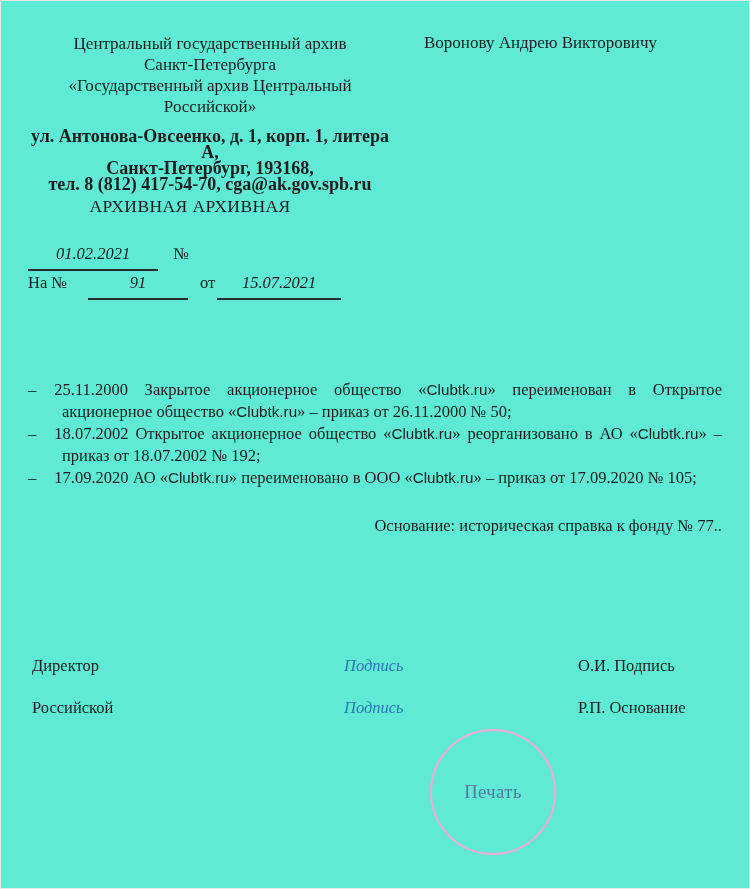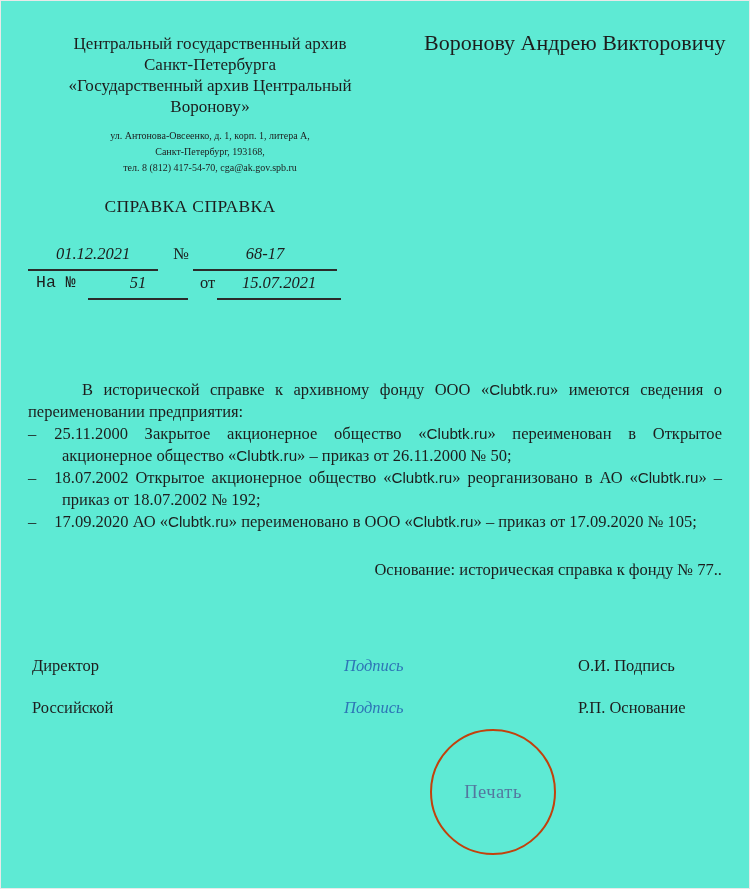--- a/index.html
+++ b/index.html
@@ -26,30 +26,31 @@
     top: 33px;
     width: 360px;
     text-align: center;
   }
   .org-name {
     font-size: 17px;
     line-height: 21px;
   }
   .org-address {
     margin-top: 11px;
-    font-size: 10px;
+    font-size: 18px;
     line-height: 16px;
+    font-weight: bold;
   }
 
   
   .recipient {
     position: absolute;
     left: 424px;
     top: 33px;
-    font-size: 22px;
+    font-size: 17px;
     line-height: 20px;
   }
 
   
   .doc-title {
     position: absolute;
     left: 28px;
     top: 196px;
     width: 324px;
     text-align: center;
@@ -76,21 +77,21 @@
     white-space: nowrap;
   }
   .ref-label {
     position: absolute;
     height: 22px;
     white-space: nowrap;
   }
   .rc-date   { left: 0;   width: 130px; top: 0; }
   .rl-nsign  { left: 138px; width: 30px; top: 0; text-align: center; }
   .rc-number { left: 165px; width: 144px; top: 0; }
-  .rl-onno   { left: 8px;   top: 29px; font-family: Liberation Mono, monospace; }
+  .rl-onno   { left: 0;   top: 29px; }
   .rc-onnum  { left: 60px;  width: 100px; top: 29px; }
   .rl-from   { left: 172px; top: 29px; }
   .rc-fromdate { left: 189px; width: 124px; top: 29px; }
 
   
   .body-text {
     position: absolute;
     left: 28px;
     top: 379px;
     width: 694px;
@@ -140,21 +141,21 @@
     color: #2e75b6;
   }
 
   
   .seal {
     position: absolute;
     left: 430px;
     top: 729px;
     width: 122px;
     height: 122px;
-    border: 2px solid #c2410c;
+    border: 2px solid #f9a8d4;
     border-radius: 50%;
     display: flex;
     align-items: center;
     justify-content: center;
   }
   .seal-label {
     color: #54779f;
     font-size: 18.5px;
     letter-spacing: 0.5px;
   }
@@ -162,45 +163,43 @@
 </head>
 <body>
 
 <div class="page">
 
   <div class="org-block">
     <div class="org-name">
       <div>Центральный государственный архив</div>
       <div>Санкт-Петербурга</div>
       <div>«Государственный архив Центральный</div>
-      <div>Воронову»</div>
+      <div>Российской»</div>
     </div>
     <div class="org-address">
       <div>ул. Антонова-Овсеенко, д. 1, корп. 1, литера А,</div>
       <div>Санкт-Петербург, 193168,</div>
       <div>тел. 8 (812) 417-54-70, cga@ak.gov.spb.ru</div>
     </div>
   </div>
 
   <div class="recipient">Воронову Андрею Викторовичу</div>
 
-  <div class="doc-title">СПРАВКА СПРАВКА</div>
+  <div class="doc-title">АРХИВНАЯ АРХИВНАЯ</div>
 
   <div class="ref-block">
-    <div class="ref-cell rc-date">01.12.2021</div>
+    <div class="ref-cell rc-date">01.02.2021</div>
     <div class="ref-label rl-nsign">№</div>
-    <div class="ref-cell rc-number">68-17</div>
     <div class="ref-label rl-onno">На №</div>
-    <div class="ref-cell rc-onnum">51</div>
+    <div class="ref-cell rc-onnum">91</div>
     <div class="ref-label rl-from">от</div>
     <div class="ref-cell rc-fromdate">15.07.2021</div>
   </div>
 
   <div class="body-text">
-    <p class="intro">В исторической справке к архивному фонду ООО «<span class="brand">Clubtk.ru</span>» имеются сведения о переименовании предприятия:</p>
     <div>
       <div class="list-item"><span class="bullet">–</span><span>25.11.2000 Закрытое акционерное общество «<span class="brand">Clubtk.ru</span>» переименован в Открытое акционерное общество «<span class="brand">Clubtk.ru</span>» – приказ от 26.11.2000 № 50;</span></div>
       <div class="list-item"><span class="bullet">–</span><span>18.07.2002 Открытое акционерное общество «<span class="brand">Clubtk.ru</span>» реорганизовано в АО «<span class="brand">Clubtk.ru</span>» – приказ от 18.07.2002 № 192;</span></div>
       <div class="list-item"><span class="bullet">–</span><span>17.09.2020 АО «<span class="brand">Clubtk.ru</span>» переименовано в ООО «<span class="brand">Clubtk.ru</span>» – приказ от 17.09.2020 № 105;</span></div>
     </div>
     <p class="basis">Основание: историческая справка к фонду № 77..</p>
   </div>
 
   <div class="signatures">
     <div class="sig-row">

